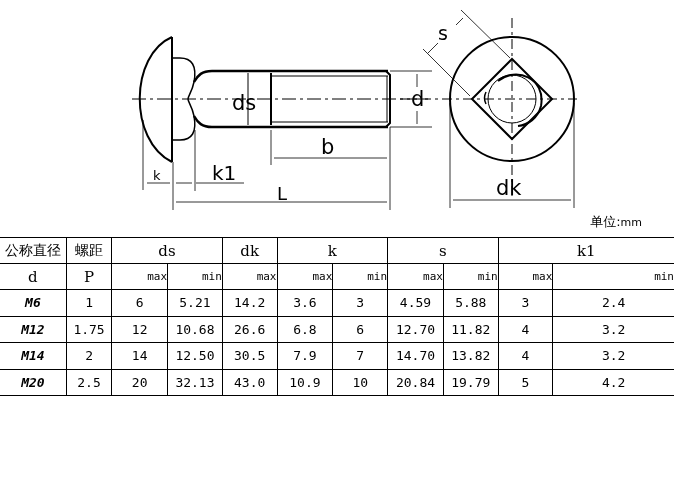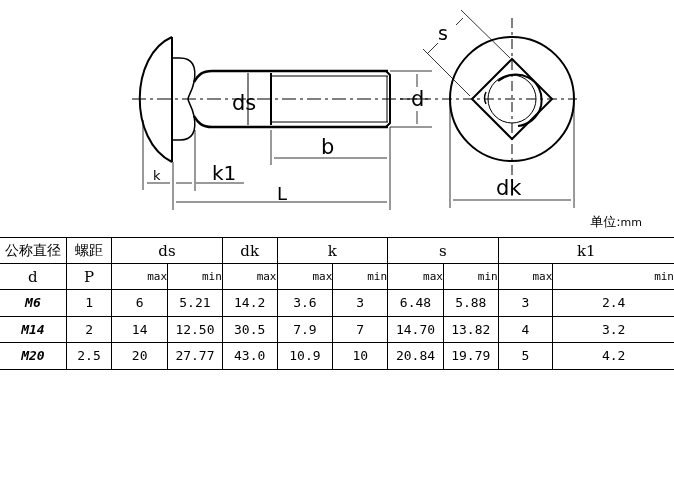--- a/index.html
+++ b/index.html
@@ -145,43 +145,56 @@
   </thead>
   <tbody id="tbody">
       <tr class="bodyrow">
         <td class="size">M6</td>
         <td>1</td>
         <td>6</td>
         <td>5.21</td>
         <td>14.2</td>
         <td>3.6</td>
         <td>3</td>
-        <td>6.48</td>
+        <td>4.59</td>
         <td>5.88</td>
         <td>3</td>
         <td>2.4</td>
+      </tr>
+      <tr class="bodyrow">
+        <td class="size">M12</td>
+        <td>1.75</td>
+        <td>12</td>
+        <td>10.68</td>
+        <td>26.6</td>
+        <td>6.8</td>
+        <td>6</td>
+        <td>12.70</td>
+        <td>11.82</td>
+        <td>4</td>
+        <td>3.2</td>
       </tr>
       <tr class="bodyrow">
         <td class="size">M14</td>
         <td>2</td>
         <td>14</td>
         <td>12.50</td>
         <td>30.5</td>
         <td>7.9</td>
         <td>7</td>
         <td>14.70</td>
         <td>13.82</td>
         <td>4</td>
         <td>3.2</td>
       </tr>
       <tr class="bodyrow">
         <td class="size">M20</td>
         <td>2.5</td>
         <td>20</td>
-        <td>27.77</td>
+        <td>32.13</td>
         <td>43.0</td>
         <td>10.9</td>
         <td>10</td>
         <td>20.84</td>
         <td>19.79</td>
         <td>5</td>
         <td>4.2</td>
       </tr>
     </tbody>
 </table>

